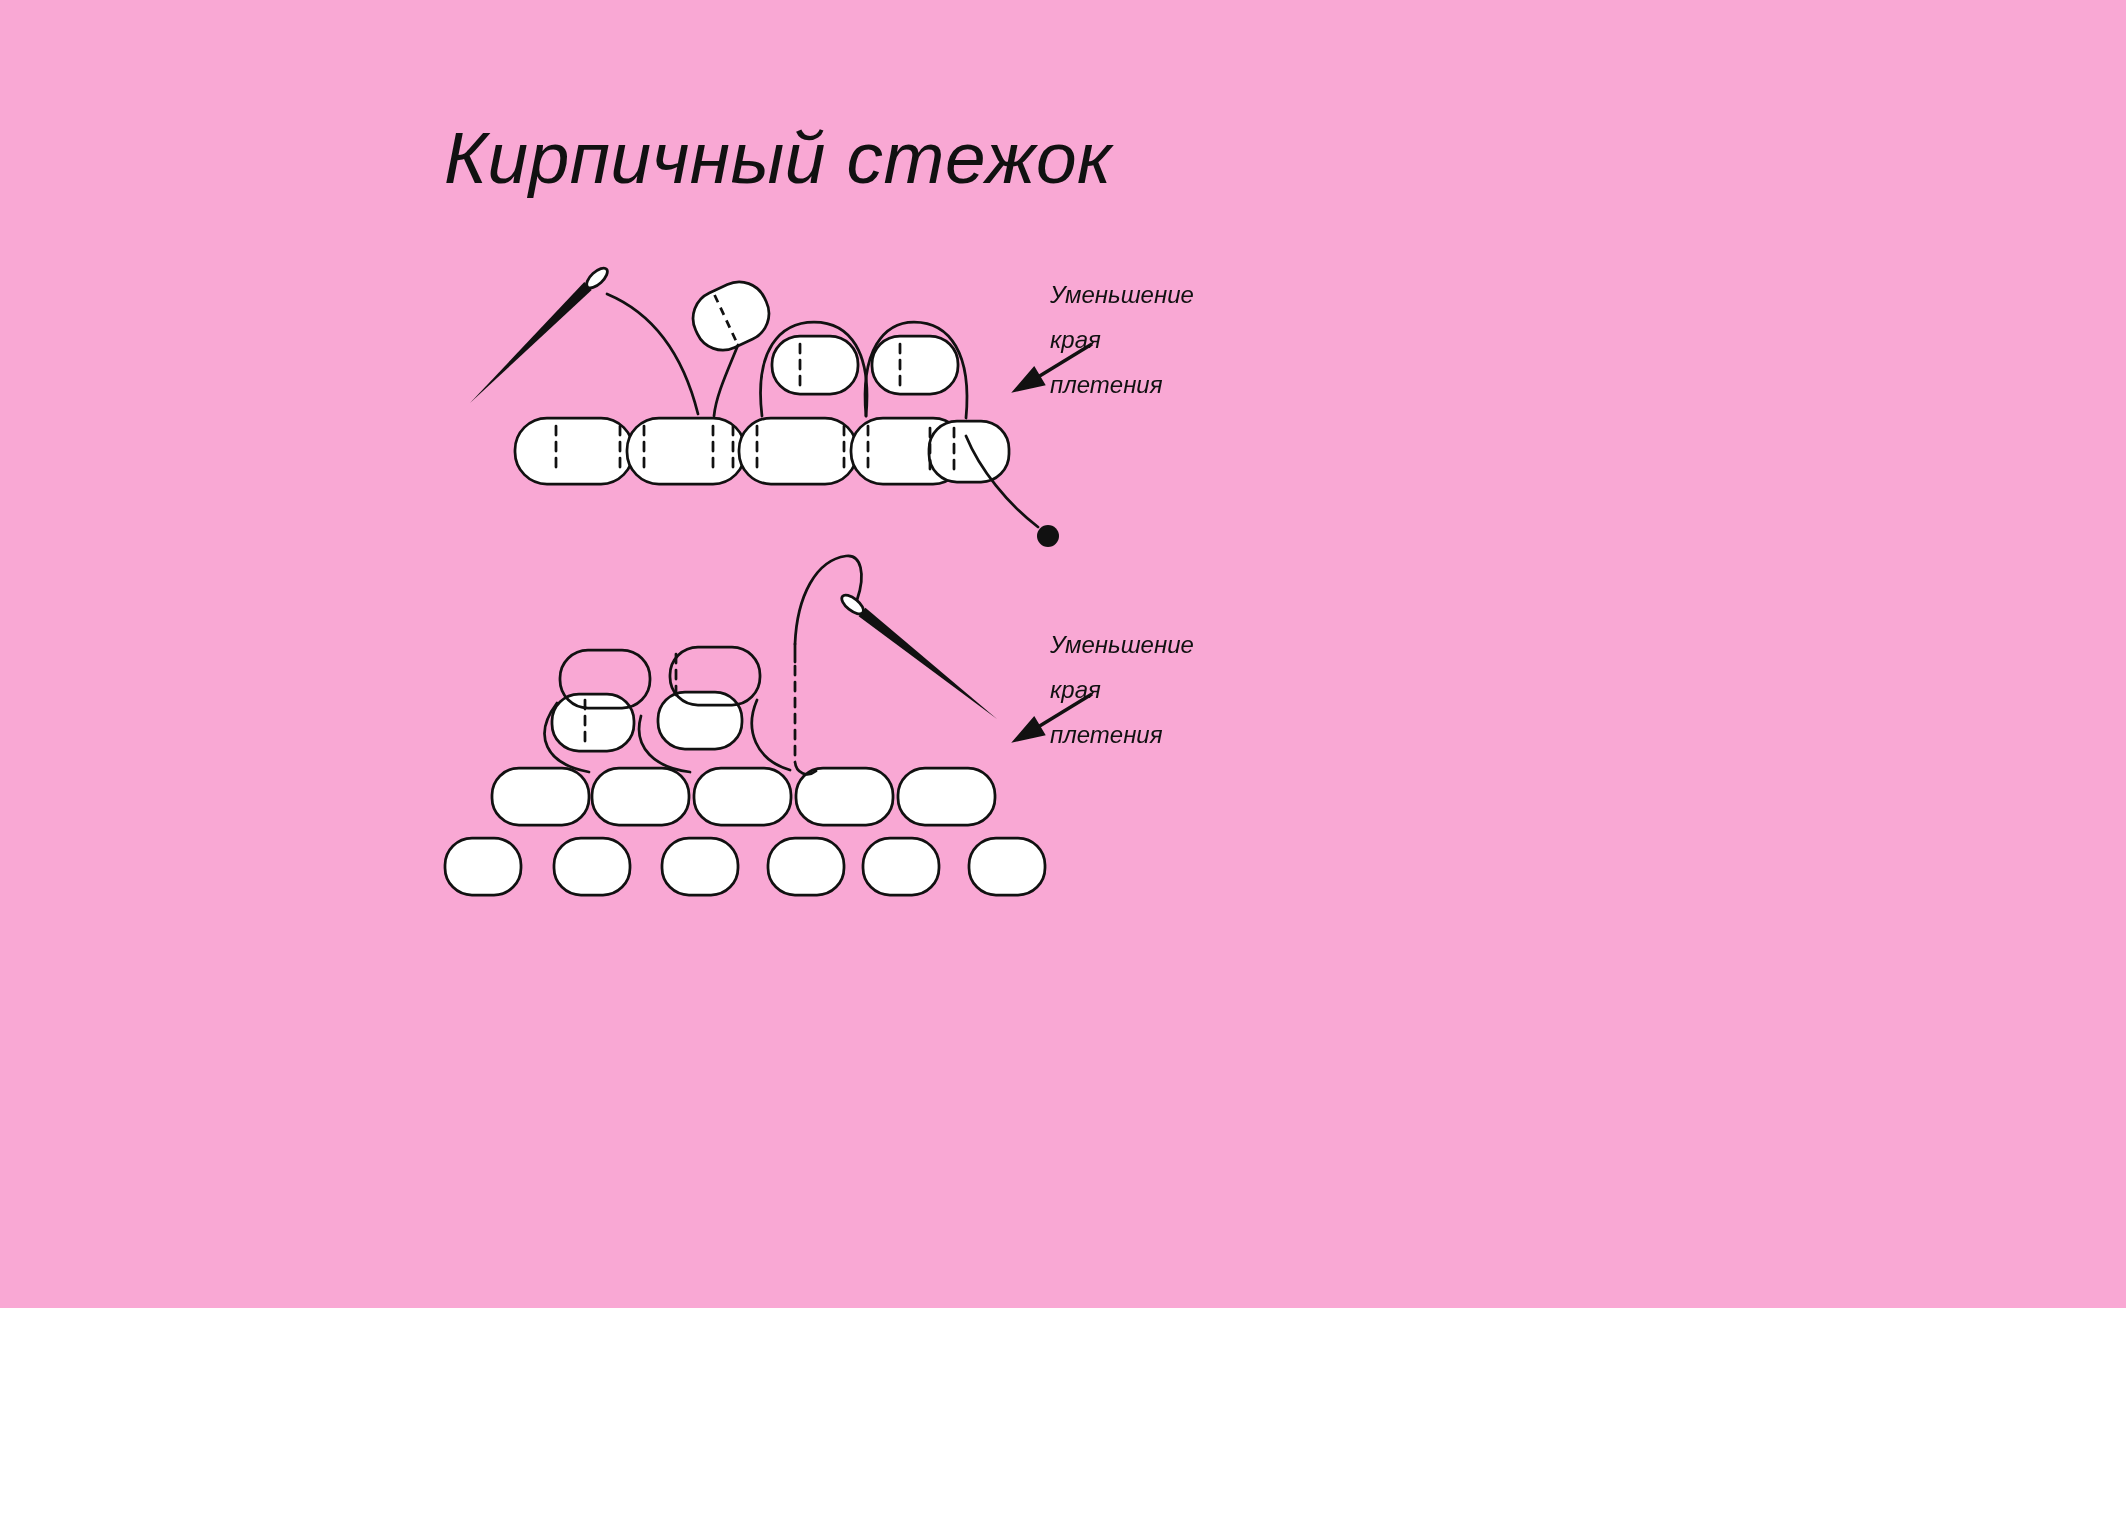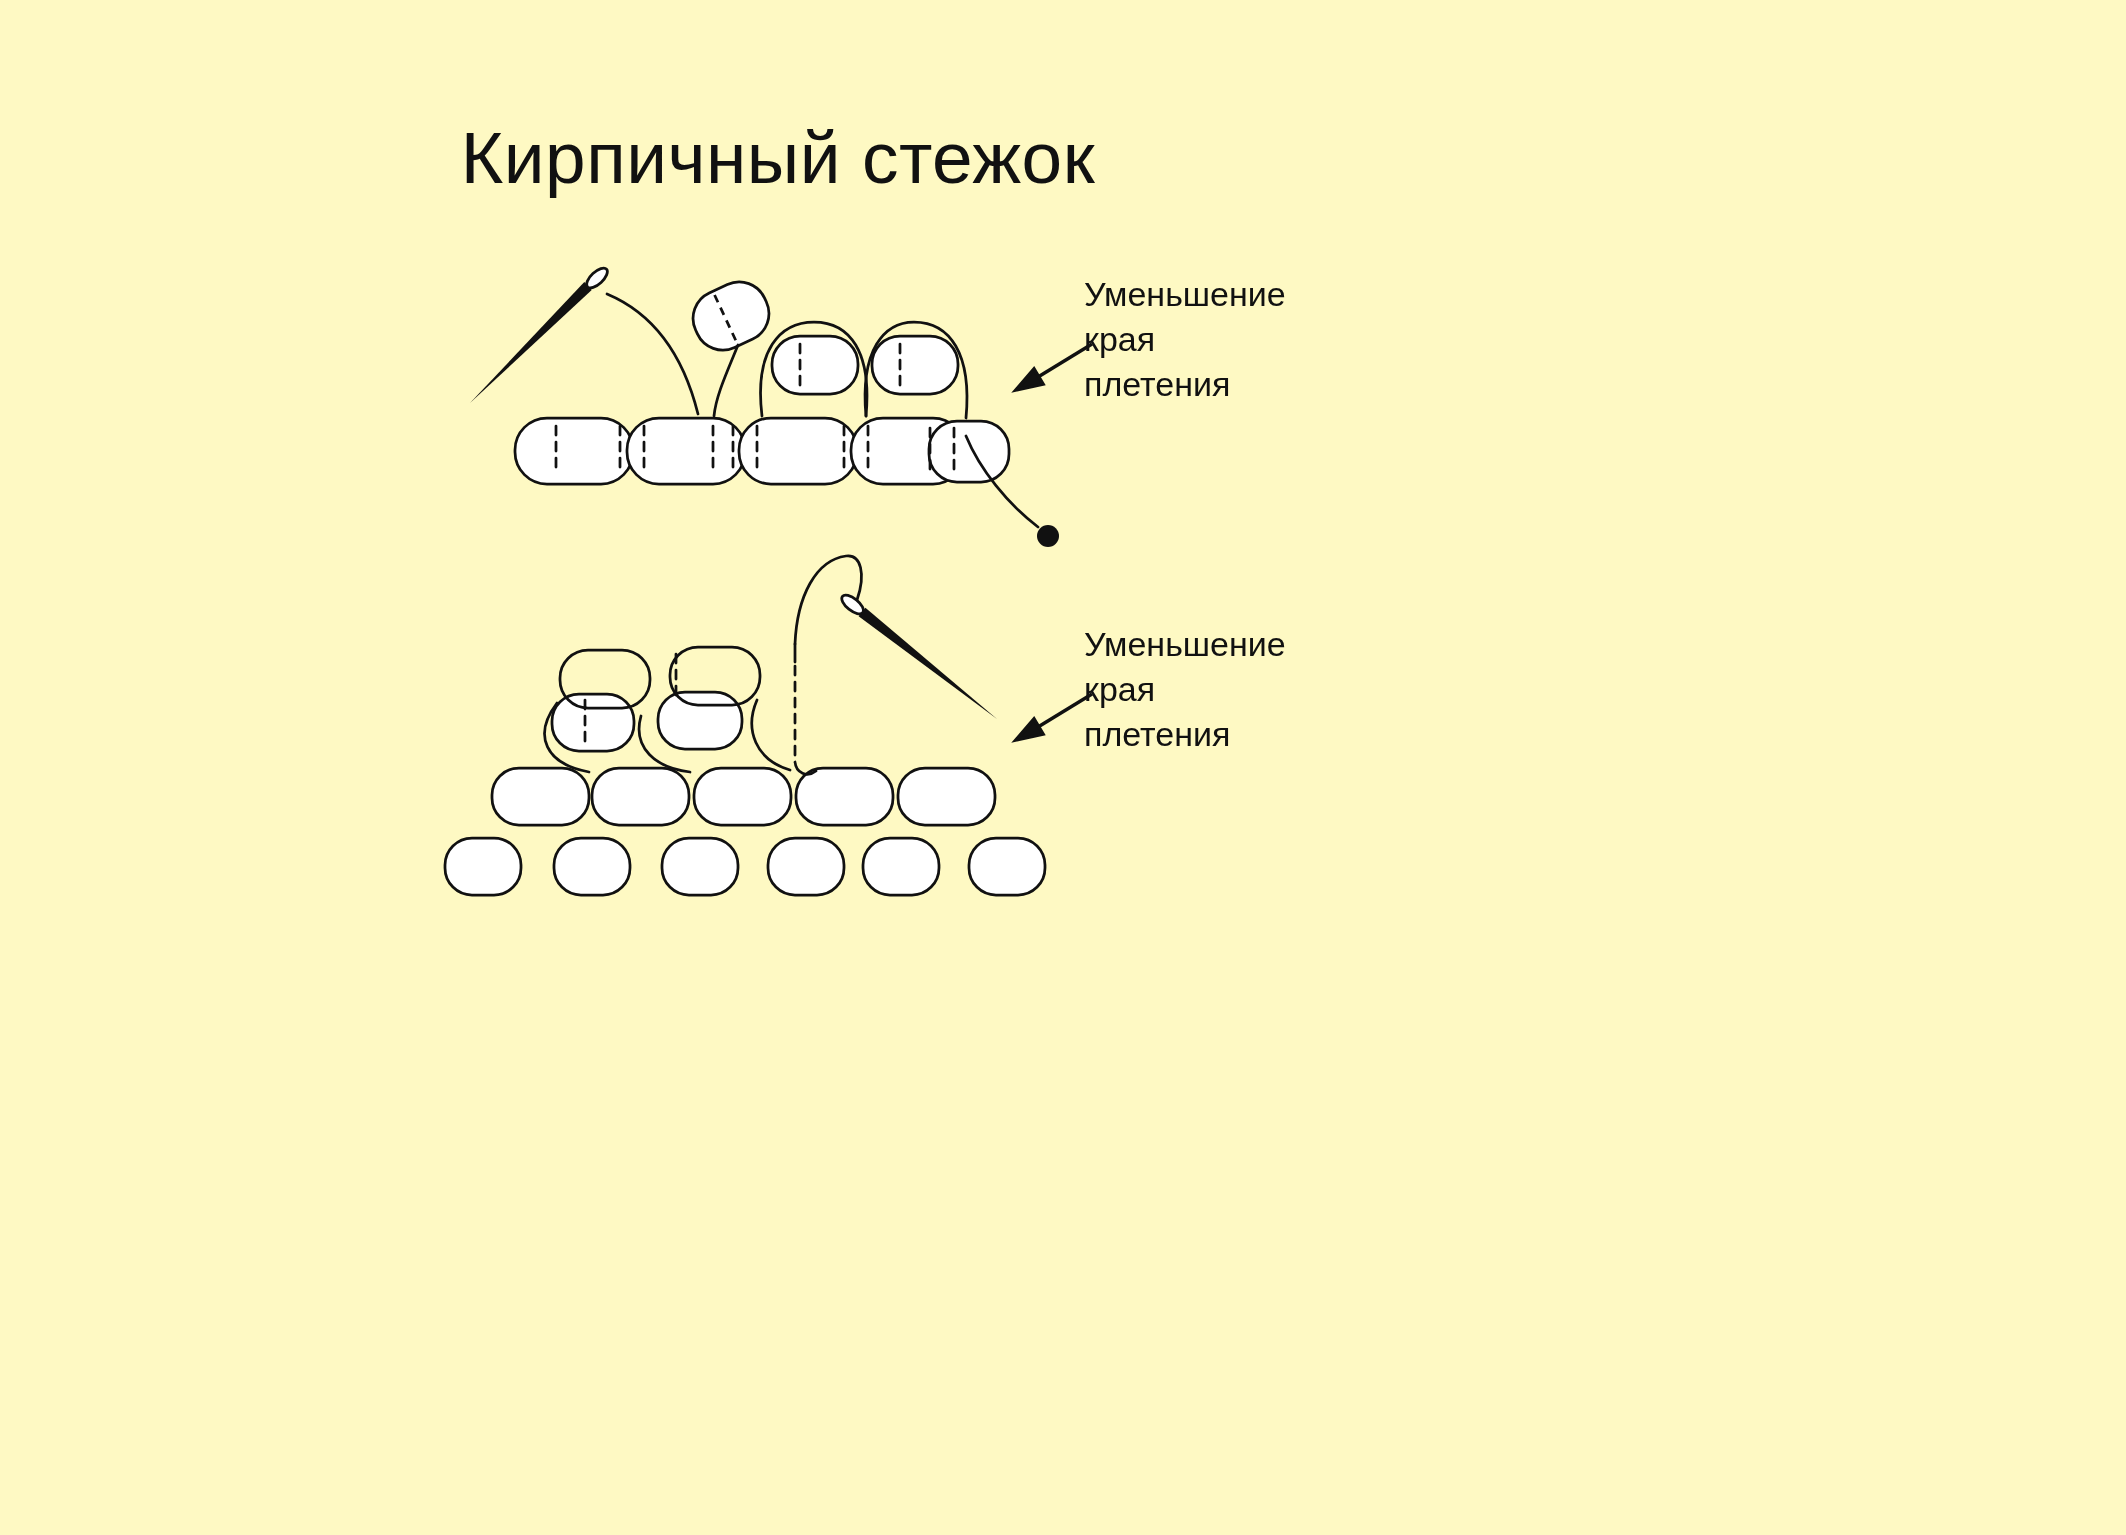--- a/index.html
+++ b/index.html
@@ -1,39 +1,40 @@
 <!DOCTYPE html>
 <html><head>
 <meta charset="utf-8">
 <style>
   html, body { margin: 0; padding: 0; background: #ffffff; }
   body { font-family: "Liberation Sans", sans-serif; color: #111111; }
   .stage {
     position: relative;
     width: 2126px;
-    height: 1535px;
-    background: #fef9c3;
+    height: 1308px;
+    background: #f9a8d4;
     overflow: hidden;
+    font-style: italic;
   }
   .title {
     position: absolute;
     left: 0;
     top: 116px;
     width: 1556px;
     text-align: center;
     font-size: 73px;
     font-weight: 500;
     letter-spacing: 0.5px;
     color: #111111;
   }
   .annotation {
     position: absolute;
-    left: 1084px;
+    left: 1050px;
     width: 260px;
-    font-size: 34px;
+    font-size: 24px;
     line-height: 45px;
     color: #111111;
     white-space: pre-line;
   }
   .annotation.top { top: 272px; }
   .annotation.bottom { top: 622px; }
   svg.diagram { position: absolute; left: 0; top: 0; }
 </style>
 </head>
 <body>

